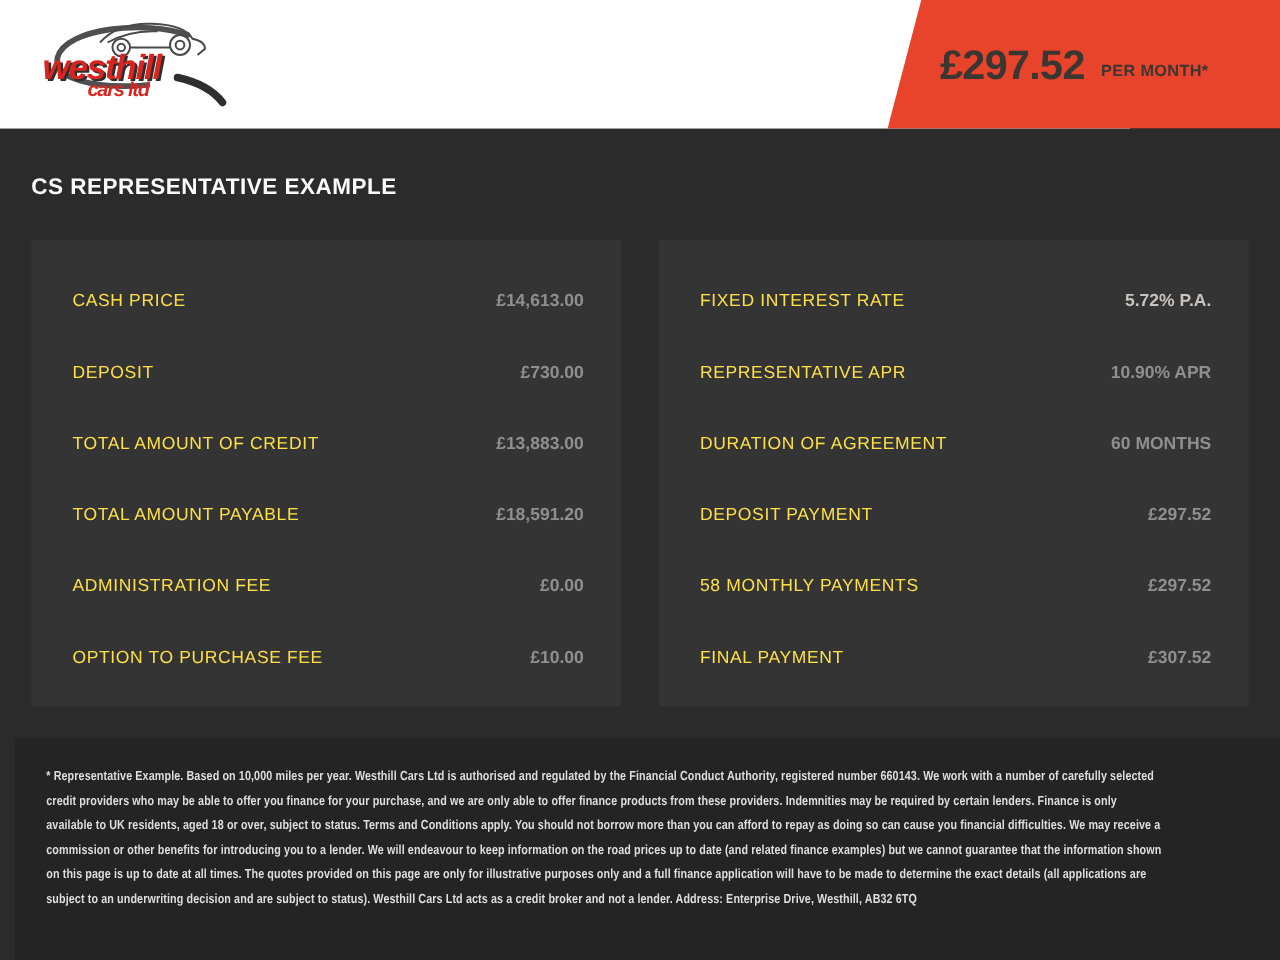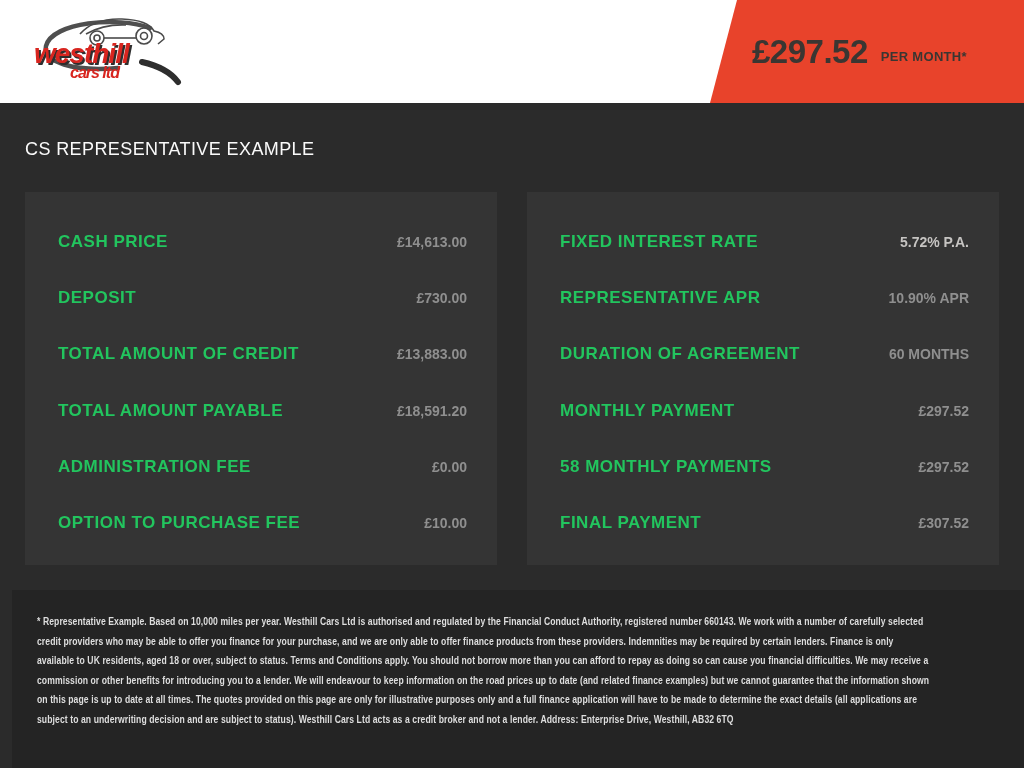--- a/index.html
+++ b/index.html
@@ -56,39 +56,39 @@
   }
 
   
   .main {
     position: absolute; top: 103px; left: 0;
     width: 1024px; height: 487px;
     background: var(--page-bg, #2b2b2b);
   }
   .page-heading {
     position: absolute; left: 25px; top: 36px;
-    font-size: 18px; font-weight: 400;
+    font-size: 18px; font-weight: 700;
     color: #fafafa; letter-spacing: 0.4px;
   }
   .panel {
     position: absolute; top: 89px;
     width: 472px; height: 373px;
     background: var(--panel-bg, #343434);
     display: flex; flex-direction: column;
     justify-content: space-between;
     padding: 40px 30px 32px 33px;
   }
   .panel-left  { left: 25px; }
   .panel-right { left: 527px; }
   .row {
     display: flex; justify-content: space-between; align-items: baseline;
   }
   .row-label {
-    font-size: 17px; font-weight: 700;
-    color: #22c55e; letter-spacing: 0.5px;
+    font-size: 14px; font-weight: 400;
+    color: #fde047; letter-spacing: 0.5px;
     white-space: nowrap;
   }
   .row-value {
     font-size: 14px; font-weight: 700;
     color: var(--value-gray, #8f8f8f);
     white-space: nowrap;
   }
   .row-value.bright { color: var(--value-bright, #c6c4c2); }
 
   
@@ -176,21 +176,21 @@
     </div>
     <div class="row">
       <span class="row-label">REPRESENTATIVE APR</span>
       <span class="row-value">10.90% APR</span>
     </div>
     <div class="row">
       <span class="row-label">DURATION OF AGREEMENT</span>
       <span class="row-value">60 MONTHS</span>
     </div>
     <div class="row">
-      <span class="row-label">MONTHLY PAYMENT</span>
+      <span class="row-label">DEPOSIT PAYMENT</span>
       <span class="row-value">£297.52</span>
     </div>
     <div class="row">
       <span class="row-label">58 MONTHLY PAYMENTS</span>
       <span class="row-value">£297.52</span>
     </div>
     <div class="row">
       <span class="row-label">FINAL PAYMENT</span>
       <span class="row-value">£307.52</span>
     </div>

